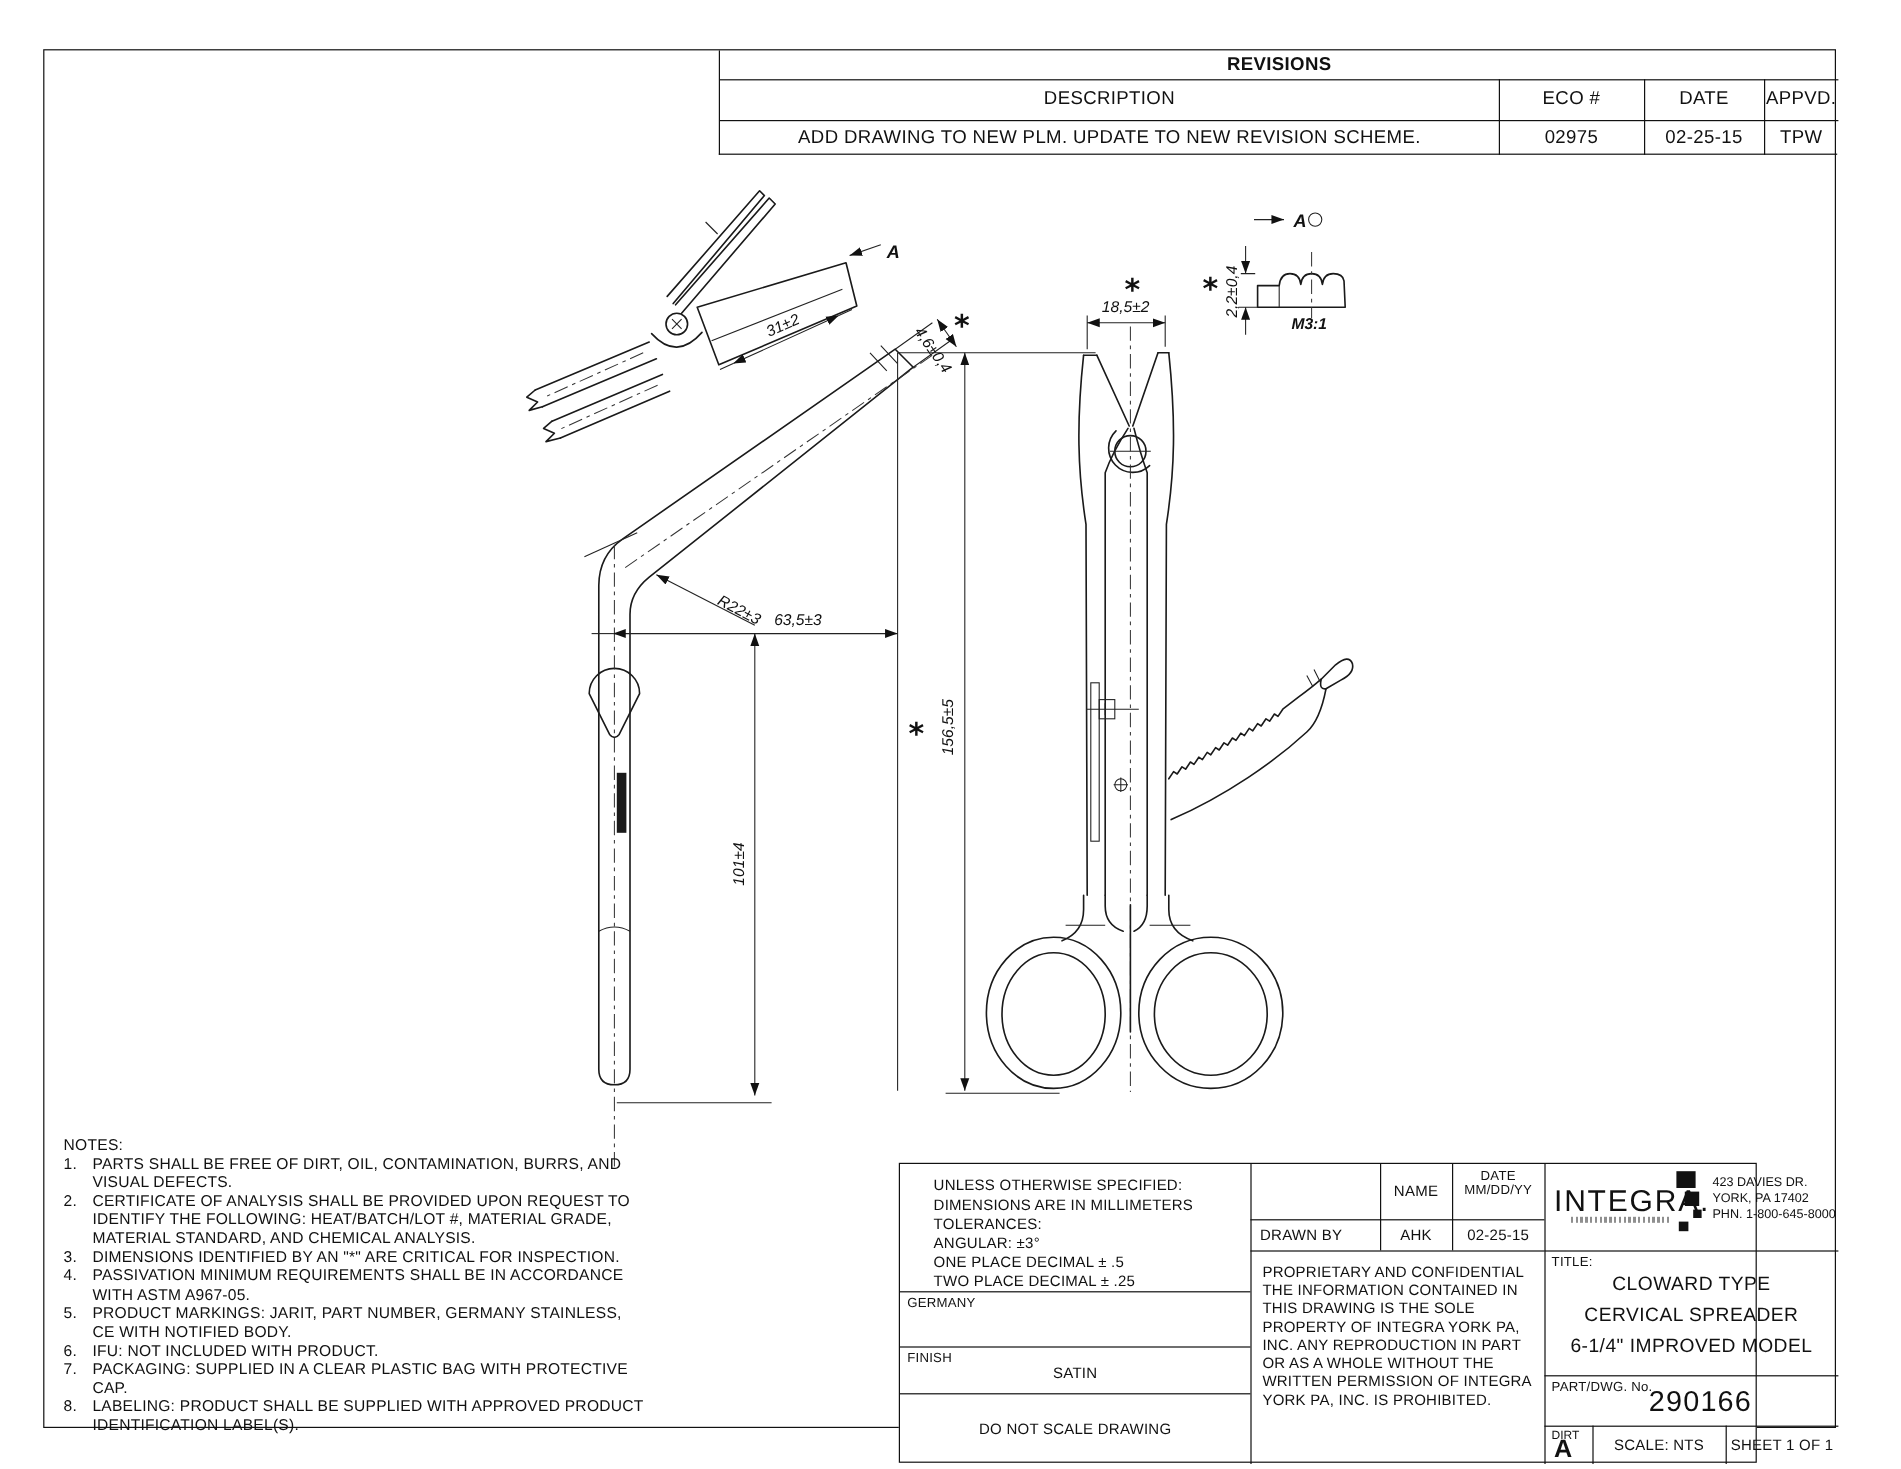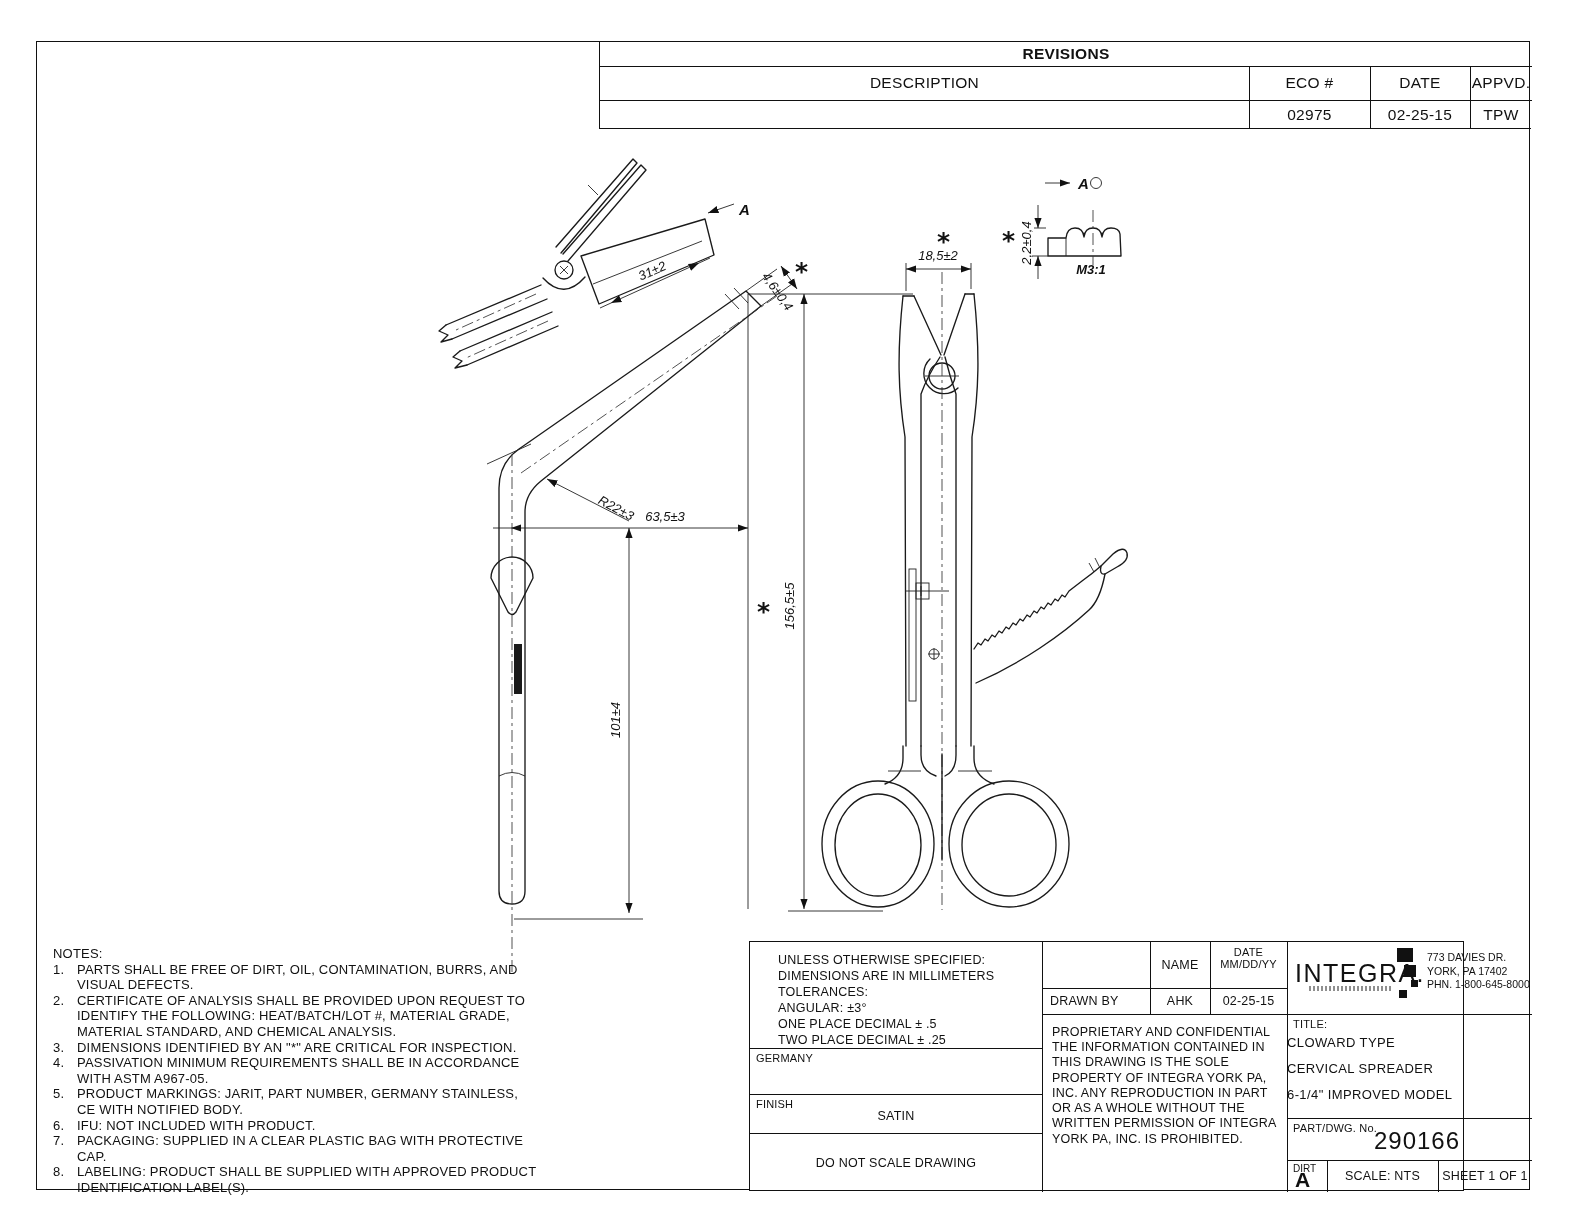--- a/index.html
+++ b/index.html
@@ -14,21 +14,21 @@
        border-left:1.4px solid #111;border-bottom:1.4px solid #111;box-sizing:border-box;}
   #rev .cell{position:absolute;display:flex;align-items:center;justify-content:center;
        font-size:15.5px;letter-spacing:.3px;white-space:nowrap;}
   
   #notes{position:absolute;left:16px;top:884px;width:486px;font-size:13px;
          line-height:15.6px;letter-spacing:.2px;margin-top:20px;}
   #notes .item{display:flex;}
   #notes .num{width:24px;flex:0 0 24px;}
   #notes .txt{flex:1;}
   
-  #tb{position:absolute;left:712px;top:899px;width:715px;height:250px;
+  #tb{position:absolute;left:712px;top:927px;width:715px;height:250px;
       border:1.4px solid #111;box-sizing:border-box;background:#fff;}
   #tb .small{font-size:12.5px;line-height:16px;letter-spacing:.2px;}
   #tb .tiny{font-size:11px;letter-spacing:.2px;}
   .cellC{position:absolute;display:flex;align-items:center;justify-content:center;}
   
   #logo-word{font-size:25px;letter-spacing:1.5px;font-weight:500;}
   .sq{position:absolute;background:#111;}
   #logo-tagline{position:absolute;left:22px;top:44px;width:82px;height:5px;opacity:.55;
      background:repeating-linear-gradient(90deg,#333 0 2px,#fff 2px 4px);}
   
@@ -164,20 +164,21 @@
     <div class="ln" style="left:0;top:24px;width:932px;height:1.2px"></div>
     <div class="ln" style="left:0;top:58px;width:932px;height:1.2px"></div>
     <div class="ln" style="left:649px;top:24px;width:1.2px;height:63px"></div>
     <div class="ln" style="left:770px;top:24px;width:1.2px;height:63px"></div>
     <div class="ln" style="left:870px;top:24px;width:1.2px;height:63px"></div>
     <div class="cell" style="left:0;top:0;width:932px;height:24px;font-weight:700">REVISIONS</div>
     <div class="cell" style="left:0;top:24px;width:649px;height:34px">DESCRIPTION</div>
     <div class="cell" style="left:649px;top:24px;width:121px;height:34px">ECO #</div>
     <div class="cell" style="left:770px;top:24px;width:100px;height:34px">DATE</div>
     <div class="cell" style="left:870px;top:24px;width:62px;height:34px">APPVD.</div>
+    <div class="cell" style="left:0;top:58px;width:649px;height:29px">ADD DRAWING TO NEW PLM. UPDATE TO NEW REVISION SCHEME.</div>
     <div class="cell" style="left:649px;top:58px;width:121px;height:29px">02975</div>
     <div class="cell" style="left:770px;top:58px;width:100px;height:29px">02-25-15</div>
     <div class="cell" style="left:870px;top:58px;width:62px;height:29px">TPW</div>
   </div>
 
   <div id="notes">
     <div>NOTES:</div>
     <div class="item">
       <span class="num">1.</span>
       <span class="txt">PARTS SHALL BE FREE OF DIRT, OIL, CONTAMINATION, BURRS, AND VISUAL DEFECTS.</span>
@@ -260,28 +261,28 @@
     <div class="abs" style="left:537px;top:0;width:245px;height:72px">
       <div class="abs" id="logo-word" style="left:8px;top:17px">INTEGRA.</div>
       <div>
         <div class="sq" style="left:110px;top:6px;width:16px;height:14px"></div>
         <div class="sq" style="left:117px;top:23px;width:12px;height:12px"></div>
         <div class="sq" style="left:124px;top:38px;width:7px;height:7px"></div>
         <div class="sq" style="left:112px;top:48px;width:8px;height:8px"></div>
       </div>
       <div id="logo-tagline"></div>
       <div class="abs" style="left:140px;top:9px;font-size:10.5px;line-height:13.5px">
-        <div>773 DAVIES DR.</div>
+        <div>423 DAVIES DR.</div>
         <div>YORK, PA 17402</div>
         <div>PHN. 1-800-645-8000</div>
       </div>
     </div>
 
     <div class="abs tiny" style="left:543px;top:76px">TITLE:</div>
-    <div class="abs" style="left:537px;top:88px;width:245px;text-align:left;font-size:13px;line-height:26px;letter-spacing:.4px">
+    <div class="abs" style="left:537px;top:88px;width:245px;text-align:center;font-size:16px;line-height:26px;letter-spacing:.4px">
       <div>CLOWARD TYPE</div>
       <div>CERVICAL SPREADER</div>
       <div>6-1/4" IMPROVED MODEL</div>
     </div>
 
     <div class="abs tiny" style="left:543px;top:180px">PART/DWG. No.</div>
     <div class="cellC" style="left:577px;top:182px;width:180px;height:34px;font-size:24px;letter-spacing:1px">290166</div>
 
     <div class="abs" style="left:543px;top:221px;font-size:10px">DIRT</div>
     <div class="abs" style="left:545px;top:226px;font-size:21px;font-weight:700">A</div>

